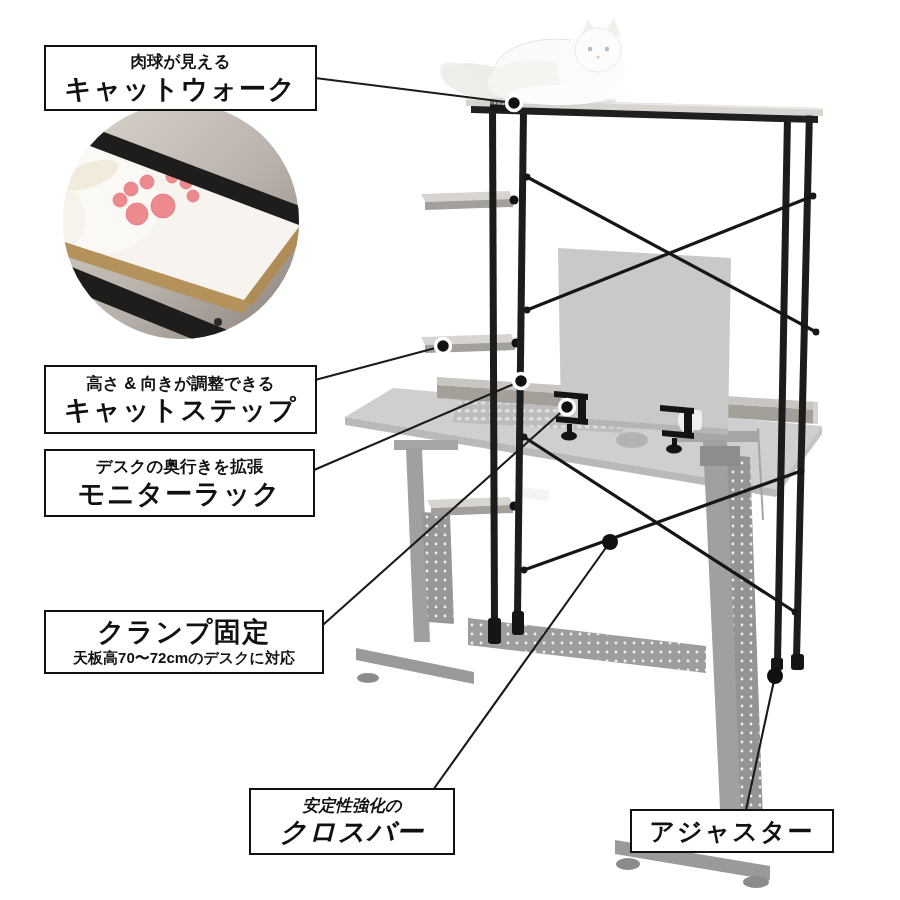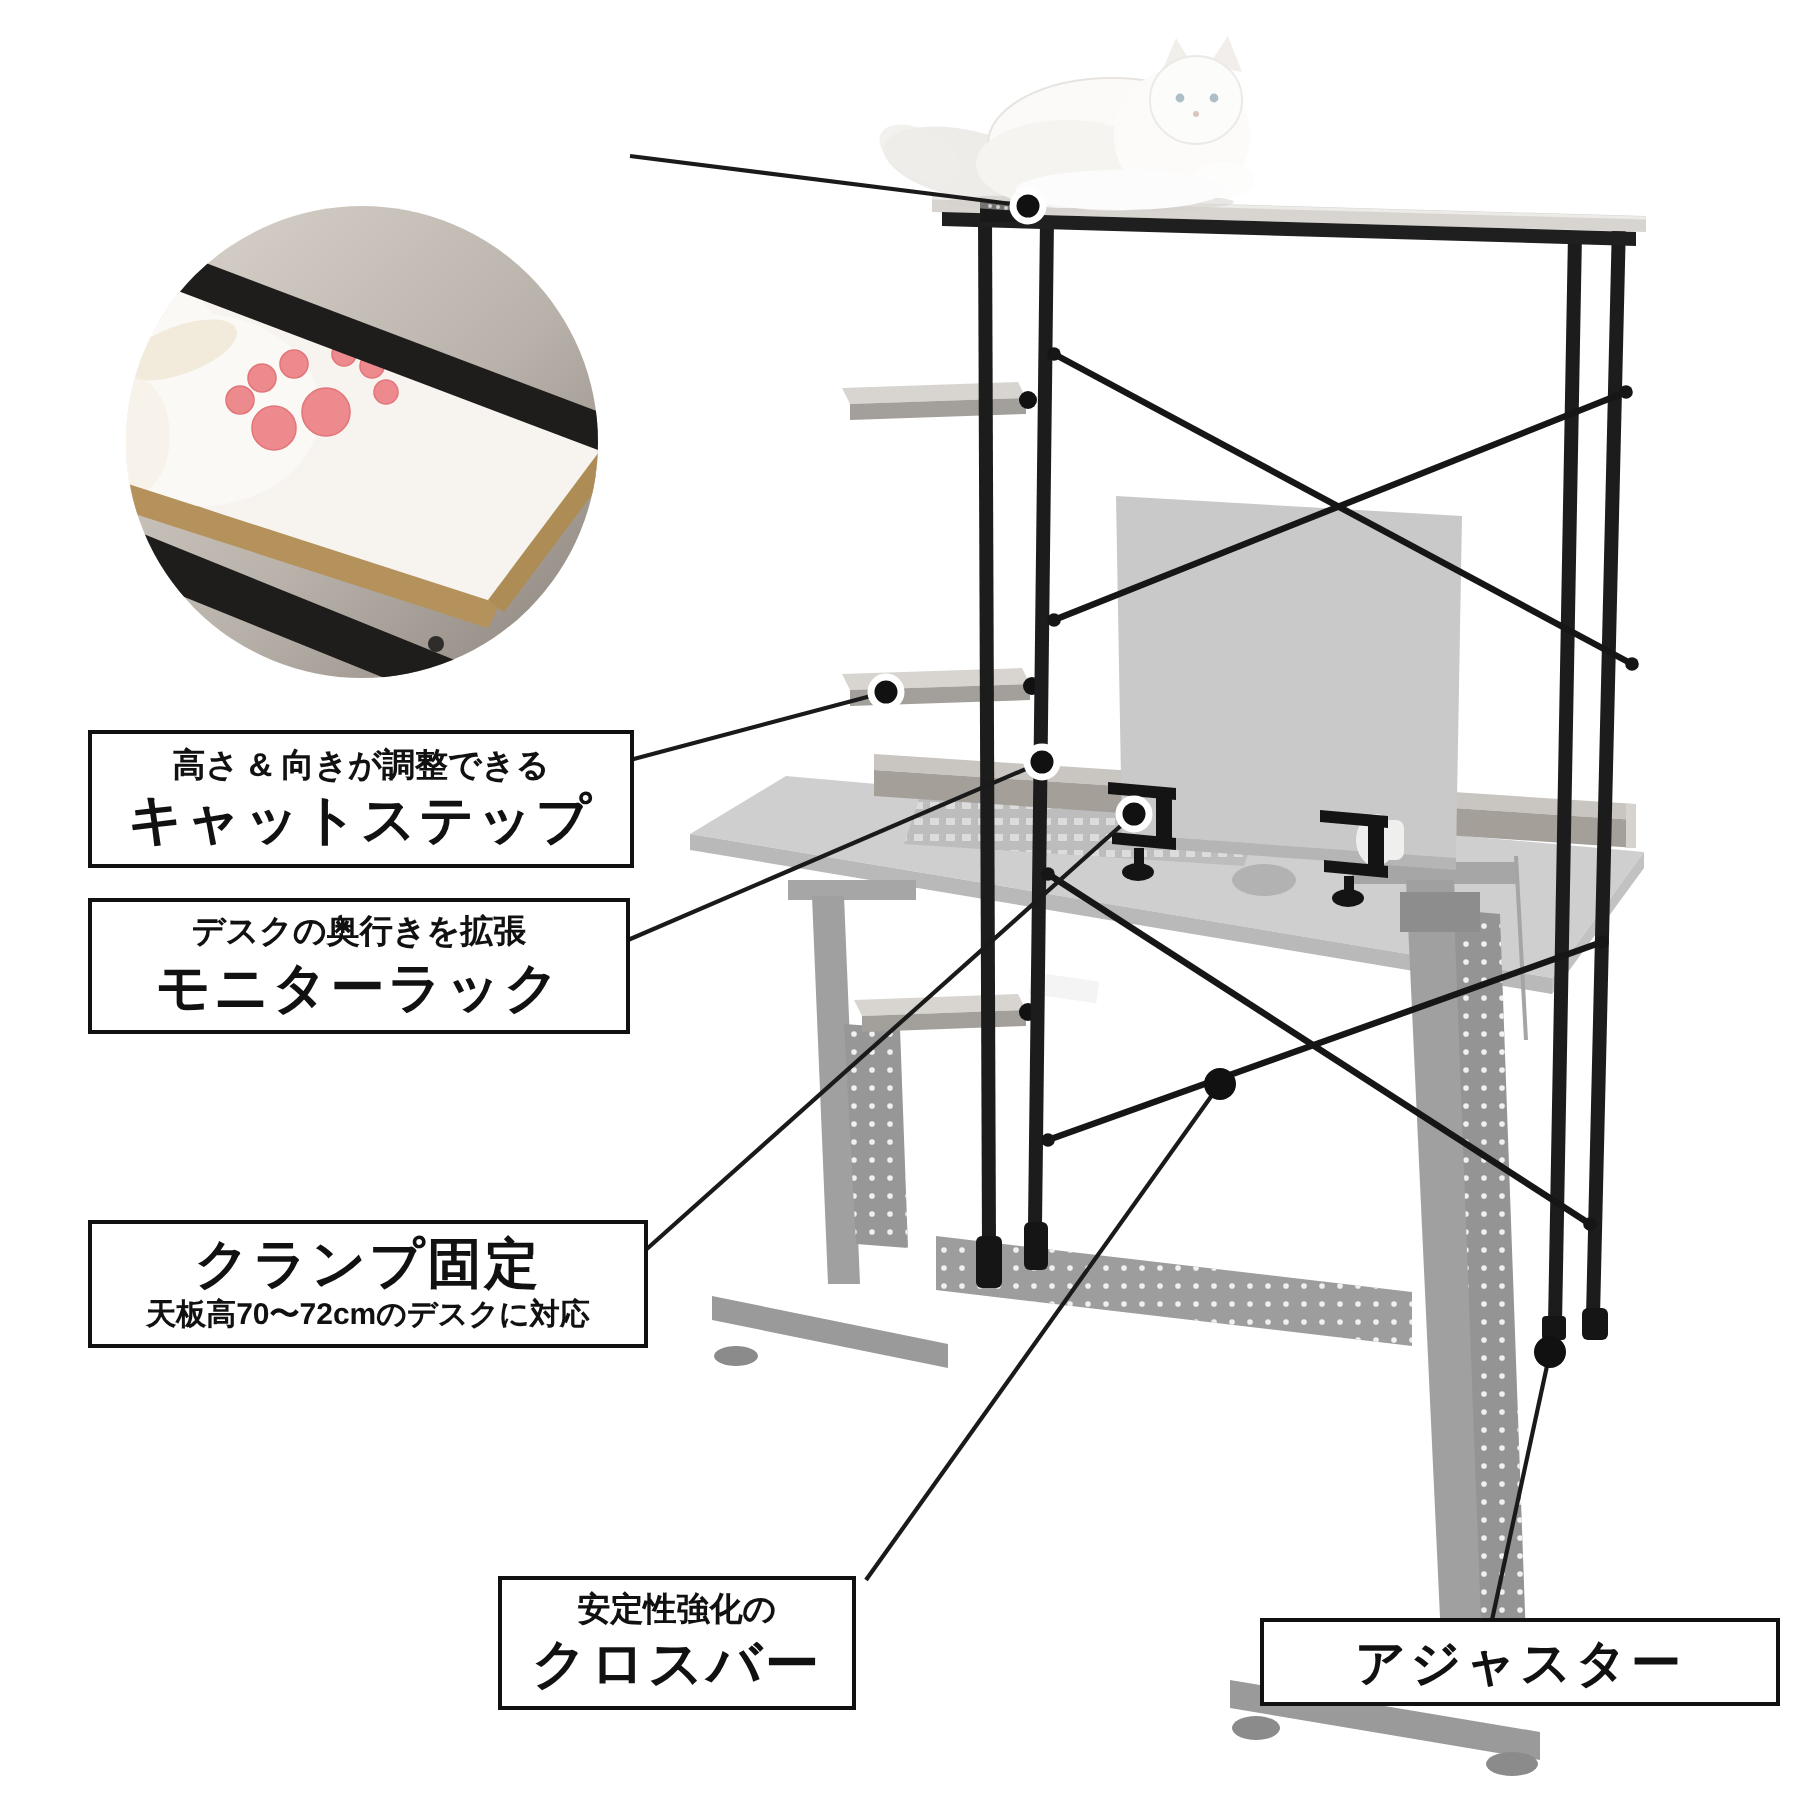--- a/index.html
+++ b/index.html
@@ -10,22 +10,22 @@
          display:flex;flex-direction:column;align-items:center;justify-content:center;
          text-align:center;z-index:5;}
   .label .sub{font-size:16.5px;font-weight:600;color:#111;line-height:1.3;white-space:nowrap;}
   .label .main{font-size:27px;font-weight:800;color:#111;line-height:1.2;letter-spacing:1.5px;white-space:nowrap;}
   .label .sub-small{font-size:15px;font-weight:700;color:#111;line-height:1.3;white-space:nowrap;}
   .label .main-solo{font-size:25px;font-weight:800;color:#111;letter-spacing:2px;white-space:nowrap;}
   #lbl-catwalk {left:44px;top:45px;width:273px;height:66px;}
   #lbl-catstep {left:44px;top:365px;width:273px;height:69px;justify-content:center;}
   #lbl-rack    {left:44px;top:449px;width:271px;height:68px;justify-content:center;}
   #lbl-clamp   {left:44px;top:610px;width:280px;height:64px;}
-  #lbl-crossbar{left:249px;top:788px;width:179px;height:67px;}
-  #lbl-adjuster{left:630px;top:809px;width:260px;height:44px;}
+  #lbl-crossbar{left:249px;top:788px;width:206px;height:67px;font-style:italic;}
+  #lbl-adjuster{left:630px;top:809px;width:204px;height:44px;}
 </style>
 </head>
 <body>
 
 <div id="canvas">
 
 <svg id="art" width="900" height="900" viewBox="0 0 900 900">
   <defs>
     <clipPath id="insetClip">
           <circle cx="181" cy="221" r="118"></circle>
@@ -216,20 +216,24 @@
   <g>
     <circle cx="514" cy="103" r="7.5" fill="#111" stroke="#fff" stroke-width="3.5"></circle>
     <circle cx="443" cy="346" r="7.5" fill="#111" stroke="#fff" stroke-width="3.5"></circle>
     <circle cx="521" cy="381" r="7.5" fill="#111" stroke="#fff" stroke-width="3.5"></circle>
     <circle cx="567" cy="407" r="7.5" fill="#111" stroke="#fff" stroke-width="3.5"></circle>
     <circle cx="610" cy="542" r="8" fill="#111"></circle>
     <circle cx="775" cy="676" r="8" fill="#111"></circle>
   </g>
 </svg>
 
+  <div class="label" id="lbl-catwalk">
+    <div class="sub">肉球が見える</div>
+    <div class="main">キャットウォーク</div>
+  </div>
 
   <div class="label" id="lbl-catstep">
     <div class="sub">高さ &amp; 向きが調整できる</div>
     <div class="main">キャットステップ</div>
   </div>
 
   <div class="label" id="lbl-rack">
     <div class="sub">デスクの奥行きを拡張</div>
     <div class="main">モニターラック</div>
   </div>

